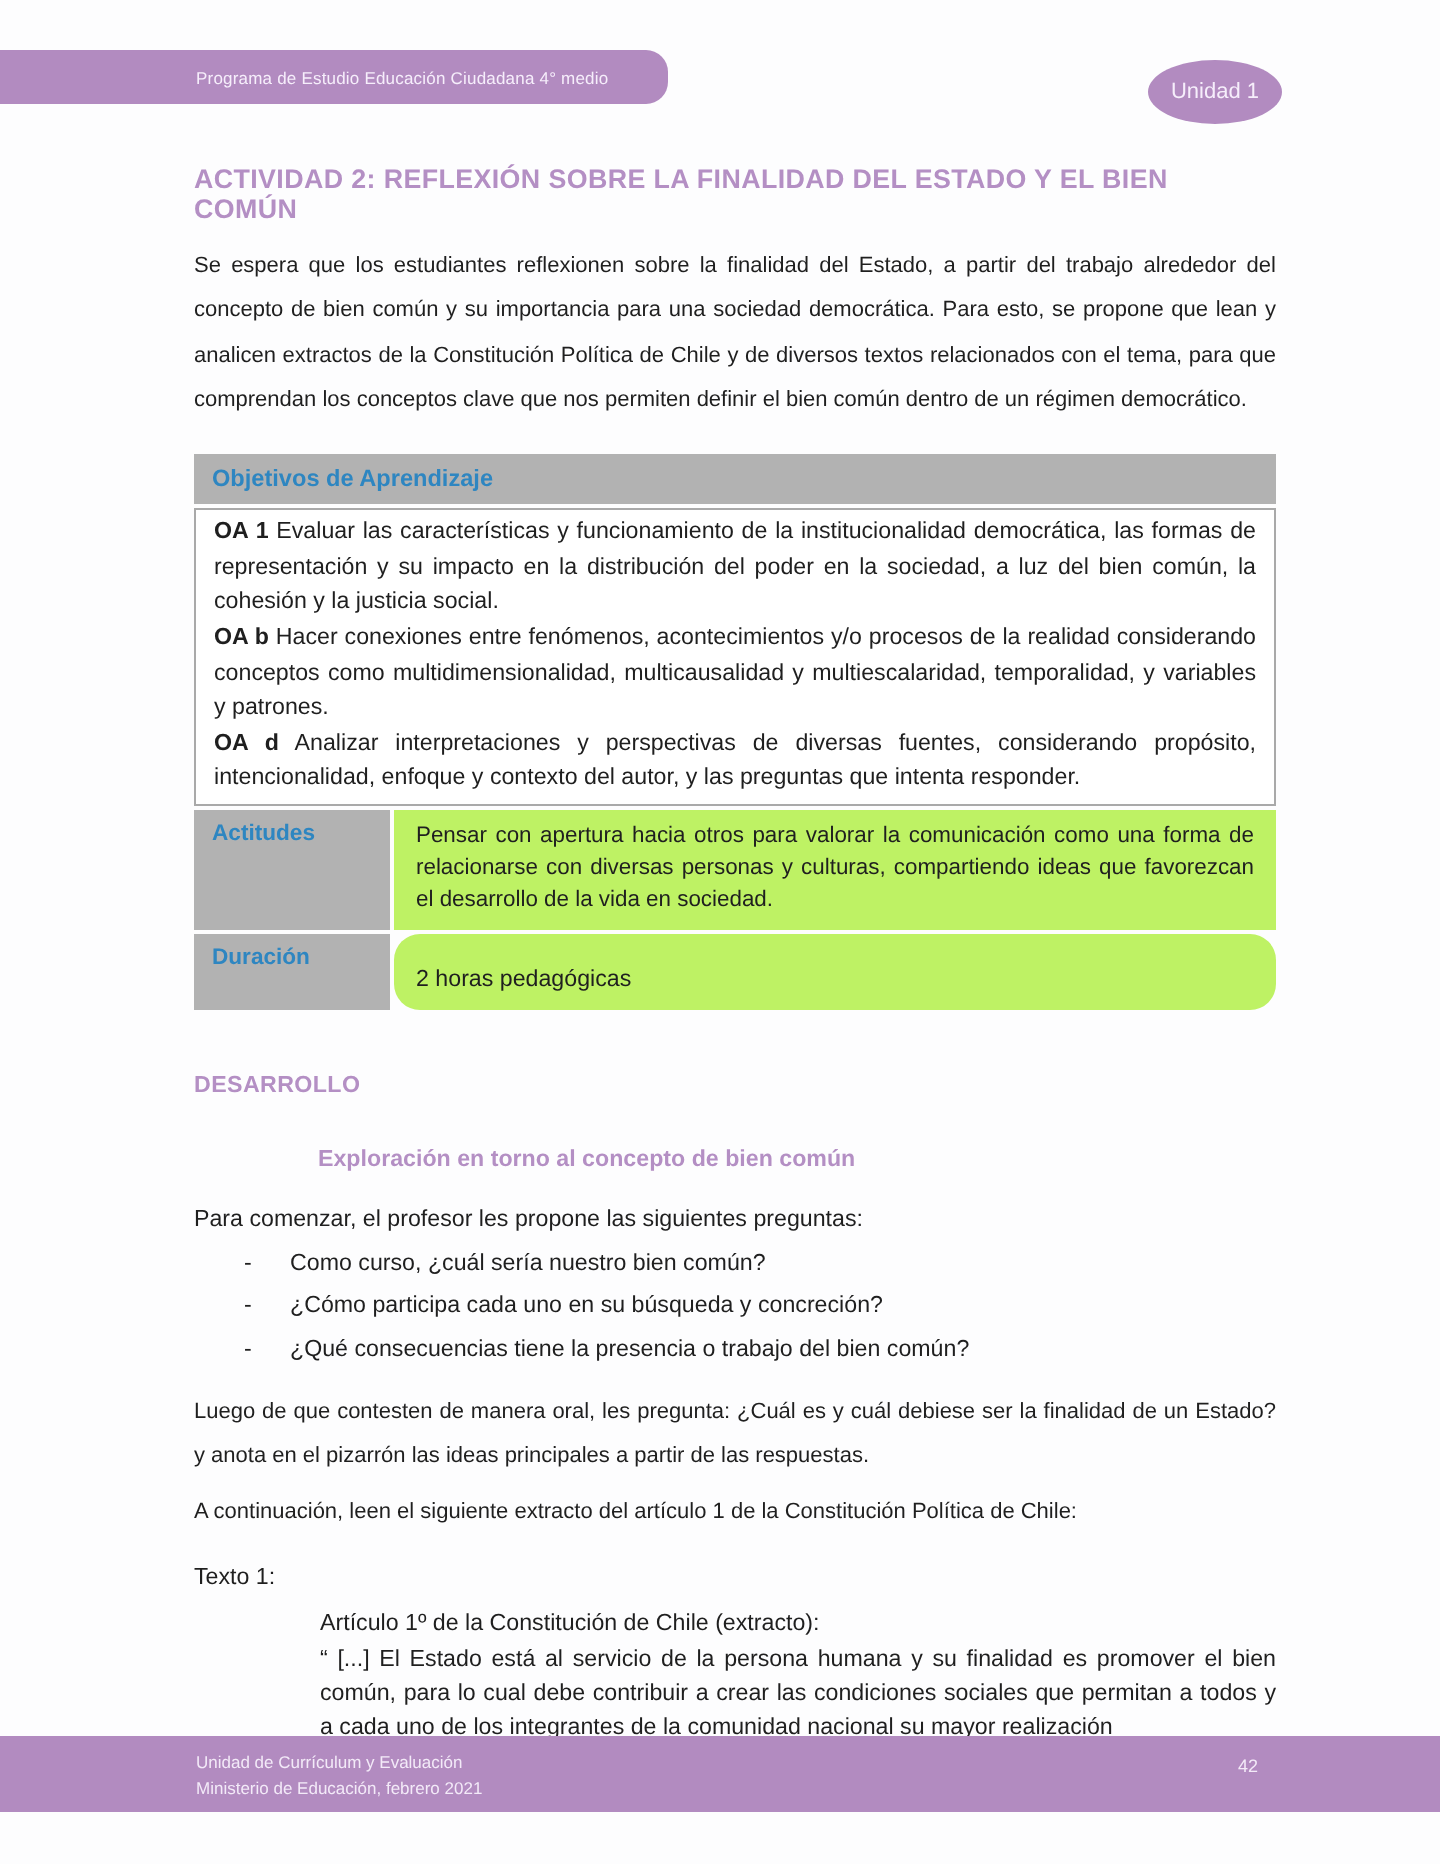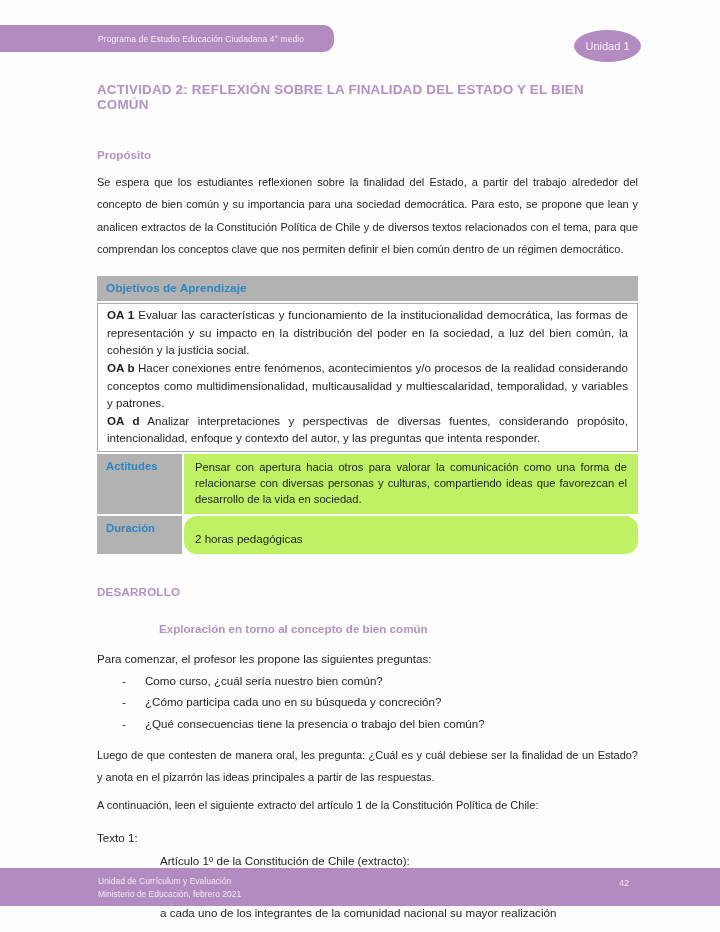--- a/index.html
+++ b/index.html
@@ -39,21 +39,21 @@
     background:#b2b2b2;font-weight:bold;
     padding:5px 9px 6px 9px;font-size:11.8px;
   }
   .t-oa{
     background:#ffffff;border:1px solid #a9a9a9;margin-top:2px;
     padding:2px 9px 4px 9px;line-height:17.6px;text-align:justify;
   }
   .t-oa p{margin:0;}
   .t-row{display:flex;margin-top:2px;}
   .t-label{
-    width:85px;box-sizing:border-box;background:#b2b2b2;
+    width:98px;box-sizing:border-box;background:#b2b2b2;
     font-weight:bold;padding:6px 6px 6px 9px;flex:none;font-size:11.3px;
   }
   .t-content{
     flex:1;background:#bef264;margin-left:2px;
     padding:5px 11px 6px 11px;font-size:11.2px;line-height:16.2px;text-align:justify;
   }
   .t-content.single{display:flex;align-items:center;padding-top:15px;padding-bottom:7px;font-size:11.6px;border-radius:13px;}
   
   .h-desarrollo{margin-top:31px;letter-spacing:.2px;}
   .h-exploracion{margin-top:24px;margin-left:48px;}
@@ -81,21 +81,20 @@
   <span>Programa de Estudio Educación Ciudadana 4° medio</span>
 </div>
 <div class="unit-badge" style="background: rgb(178, 139, 192);">
   <span>Unidad 1</span>
 </div>
 
 <div class="content">
 
   <div class="activity-title c-purple" style="color: rgb(180, 143, 196);">ACTIVIDAD 2: REFLEXIÓN SOBRE LA FINALIDAD DEL ESTADO Y EL BIEN COMÚN</div>
 
-  <div class="h-purple h-proposito c-purple" style="color: rgb(180, 143, 196);">Propósito</div>
   <p class="p-body">Se espera que los estudiantes reflexionen sobre la finalidad del Estado, a partir del trabajo alrededor del concepto de bien común y su importancia para una sociedad democrática. Para esto, se propone que lean y analicen extractos de la Constitución Política de Chile y de diversos textos relacionados con el tema, para que comprendan los conceptos clave que nos permiten definir el bien común dentro de un régimen democrático.</p>
 
   <div class="oa-table">
     <div class="t-header c-blue" style="color: rgb(46, 134, 193);">Objetivos de Aprendizaje</div>
     <div class="t-oa">
       <p><b>OA 1</b><span> Evaluar las características y funcionamiento de la institucionalidad democrática, las formas de representación y su impacto en la distribución del poder en la sociedad, a luz del bien común, la cohesión y la justicia social.</span></p>
       <p><b>OA b</b><span> Hacer conexiones entre fenómenos, acontecimientos y/o procesos de la realidad considerando conceptos como multidimensionalidad, multicausalidad y multiescalaridad, temporalidad, y variables y patrones.</span></p>
       <p><b>OA d</b><span> Analizar interpretaciones y perspectivas de diversas fuentes, considerando propósito, intencionalidad, enfoque y contexto del autor, y las preguntas que intenta responder.</span></p>
     </div>
     <div class="t-row">

